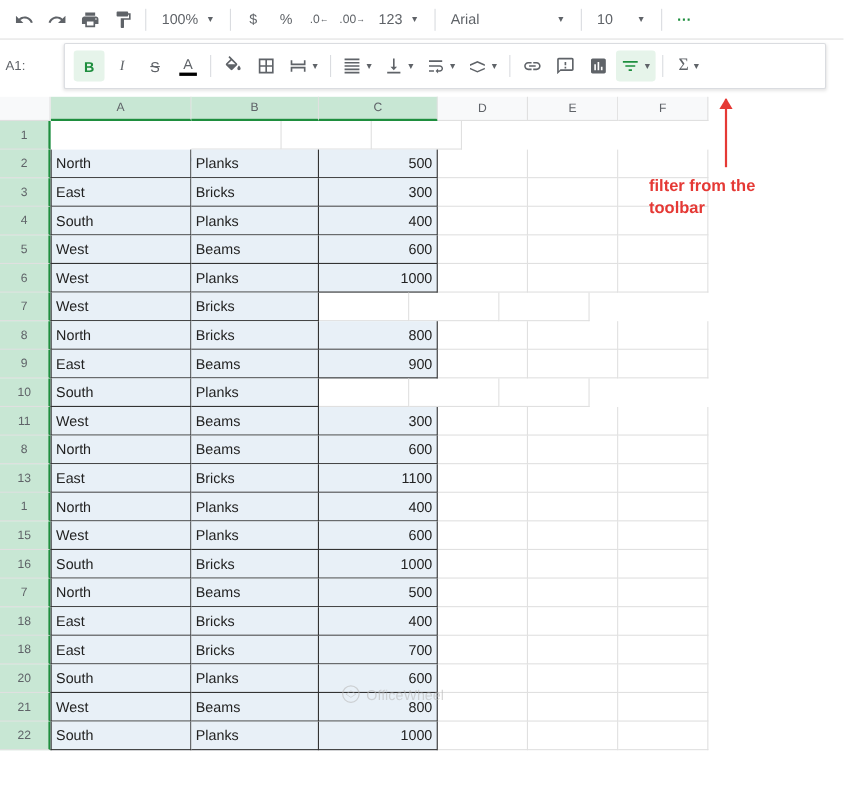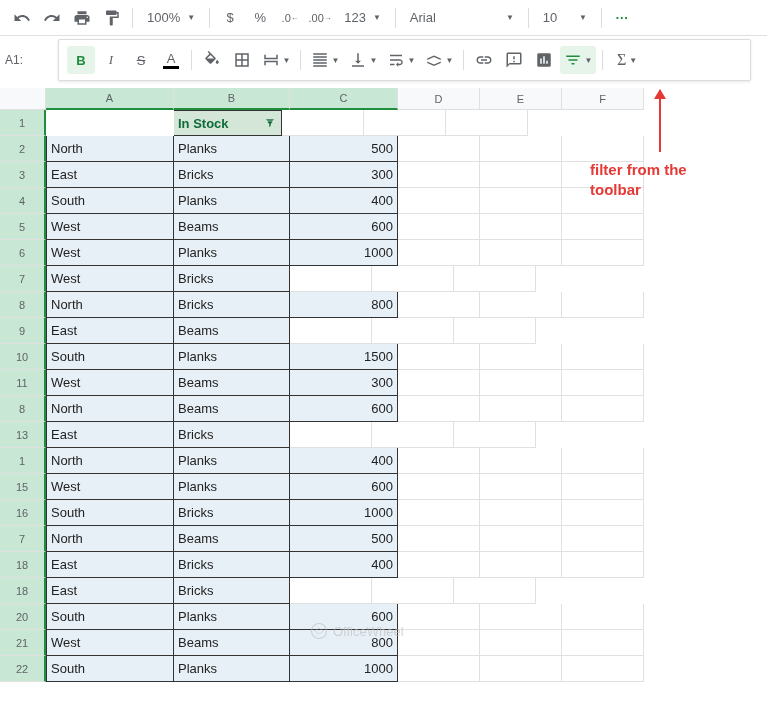--- a/index.html
+++ b/index.html
@@ -200,29 +200,20 @@
         <div class="row-header sel">1</div>
         <div class="cell data hdr left-edge active" style="width: 128px; justify-content: center; margin-top: 34px;">
           <span>Region</span>
           <span class="filter-icon-cell">
             <svg width="12" height="12" viewBox="0 0 24 24">
               <path fill="#0f6b3a" d="M7 10l5 5 5-5H7z"></path>
               <path fill="#0f6b3a" d="M4 4h16l-6 8v6l-4 2v-8L4 4z" opacity="0.7"></path>
             </svg>
           </span>
         </div>
-        <div class="cell data hdr" style="width: 108px;">
-          <span>In Stock</span>
-          <span class="filter-icon-cell">
-            <svg width="12" height="12" viewBox="0 0 24 24">
-              <path fill="#0f6b3a" d="M7 10l5 5 5-5H7z"></path>
-              <path fill="#0f6b3a" d="M4 4h16l-6 8v6l-4 2v-8L4 4z" opacity="0.7"></path>
-            </svg>
-          </span>
-        </div>
         <div class="cell" style="width: 82px;"></div>
         <div class="cell" style="width: 82px;"></div>
         <div class="cell" style="width: 82px;"></div>
       </div>
       <div class="row">
         <div class="row-header sel">2</div>
         <div class="cell data left-edge" style="width: 128px;">North</div>
         <div class="cell data" style="width: 116px;">Planks</div>
         <div class="cell data num" style="width: 108px;">500</div>
         <div class="cell" style="width: 82px;"></div>
@@ -279,29 +270,29 @@
         <div class="cell data" style="width: 116px;">Bricks</div>
         <div class="cell data num" style="width: 108px;">800</div>
         <div class="cell" style="width: 82px;"></div>
         <div class="cell" style="width: 82px;"></div>
         <div class="cell" style="width: 82px;"></div>
       </div>
       <div class="row">
         <div class="row-header sel">9</div>
         <div class="cell data left-edge" style="width: 128px;">East</div>
         <div class="cell data" style="width: 116px;">Beams</div>
+        <div class="cell data num" style="width: 108px;">900</div>
         <div class="cell" style="width: 82px;"></div>
         <div class="cell" style="width: 82px;"></div>
         <div class="cell" style="width: 82px;"></div>
       </div>
       <div class="row">
         <div class="row-header sel">10</div>
         <div class="cell data left-edge" style="width: 128px;">South</div>
         <div class="cell data" style="width: 116px;">Planks</div>
-        <div class="cell data num" style="width: 108px;">1500</div>
         <div class="cell" style="width: 82px;"></div>
         <div class="cell" style="width: 82px;"></div>
         <div class="cell" style="width: 82px;"></div>
       </div>
       <div class="row">
         <div class="row-header sel">11</div>
         <div class="cell data left-edge" style="width: 128px;">West</div>
         <div class="cell data" style="width: 116px;">Beams</div>
         <div class="cell data num" style="width: 108px;">300</div>
         <div class="cell" style="width: 82px;"></div>
@@ -314,20 +305,21 @@
         <div class="cell data" style="width: 116px;">Beams</div>
         <div class="cell data num" style="width: 108px;">600</div>
         <div class="cell" style="width: 82px;"></div>
         <div class="cell" style="width: 82px;"></div>
         <div class="cell" style="width: 82px;"></div>
       </div>
       <div class="row">
         <div class="row-header sel">13</div>
         <div class="cell data left-edge" style="width: 128px;">East</div>
         <div class="cell data" style="width: 116px;">Bricks</div>
+        <div class="cell data num" style="width: 108px;">1100</div>
         <div class="cell" style="width: 82px;"></div>
         <div class="cell" style="width: 82px;"></div>
         <div class="cell" style="width: 82px;"></div>
       </div>
       <div class="row">
         <div class="row-header sel">1</div>
         <div class="cell data left-edge" style="width: 128px;">North</div>
         <div class="cell data" style="width: 116px;">Planks</div>
         <div class="cell data num" style="width: 108px;">400</div>
         <div class="cell" style="width: 82px;"></div>
@@ -367,20 +359,21 @@
         <div class="cell data" style="width: 116px;">Bricks</div>
         <div class="cell data num" style="width: 108px;">400</div>
         <div class="cell" style="width: 82px;"></div>
         <div class="cell" style="width: 82px;"></div>
         <div class="cell" style="width: 82px;"></div>
       </div>
       <div class="row">
         <div class="row-header sel">18</div>
         <div class="cell data left-edge" style="width: 128px;">East</div>
         <div class="cell data" style="width: 116px;">Bricks</div>
+        <div class="cell data num" style="width: 108px;">700</div>
         <div class="cell" style="width: 82px;"></div>
         <div class="cell" style="width: 82px;"></div>
         <div class="cell" style="width: 82px;"></div>
       </div>
       <div class="row">
         <div class="row-header sel">20</div>
         <div class="cell data left-edge" style="width: 128px;">South</div>
         <div class="cell data" style="width: 116px;">Planks</div>
         <div class="cell data num" style="width: 108px;">600</div>
         <div class="cell" style="width: 82px;"></div>

